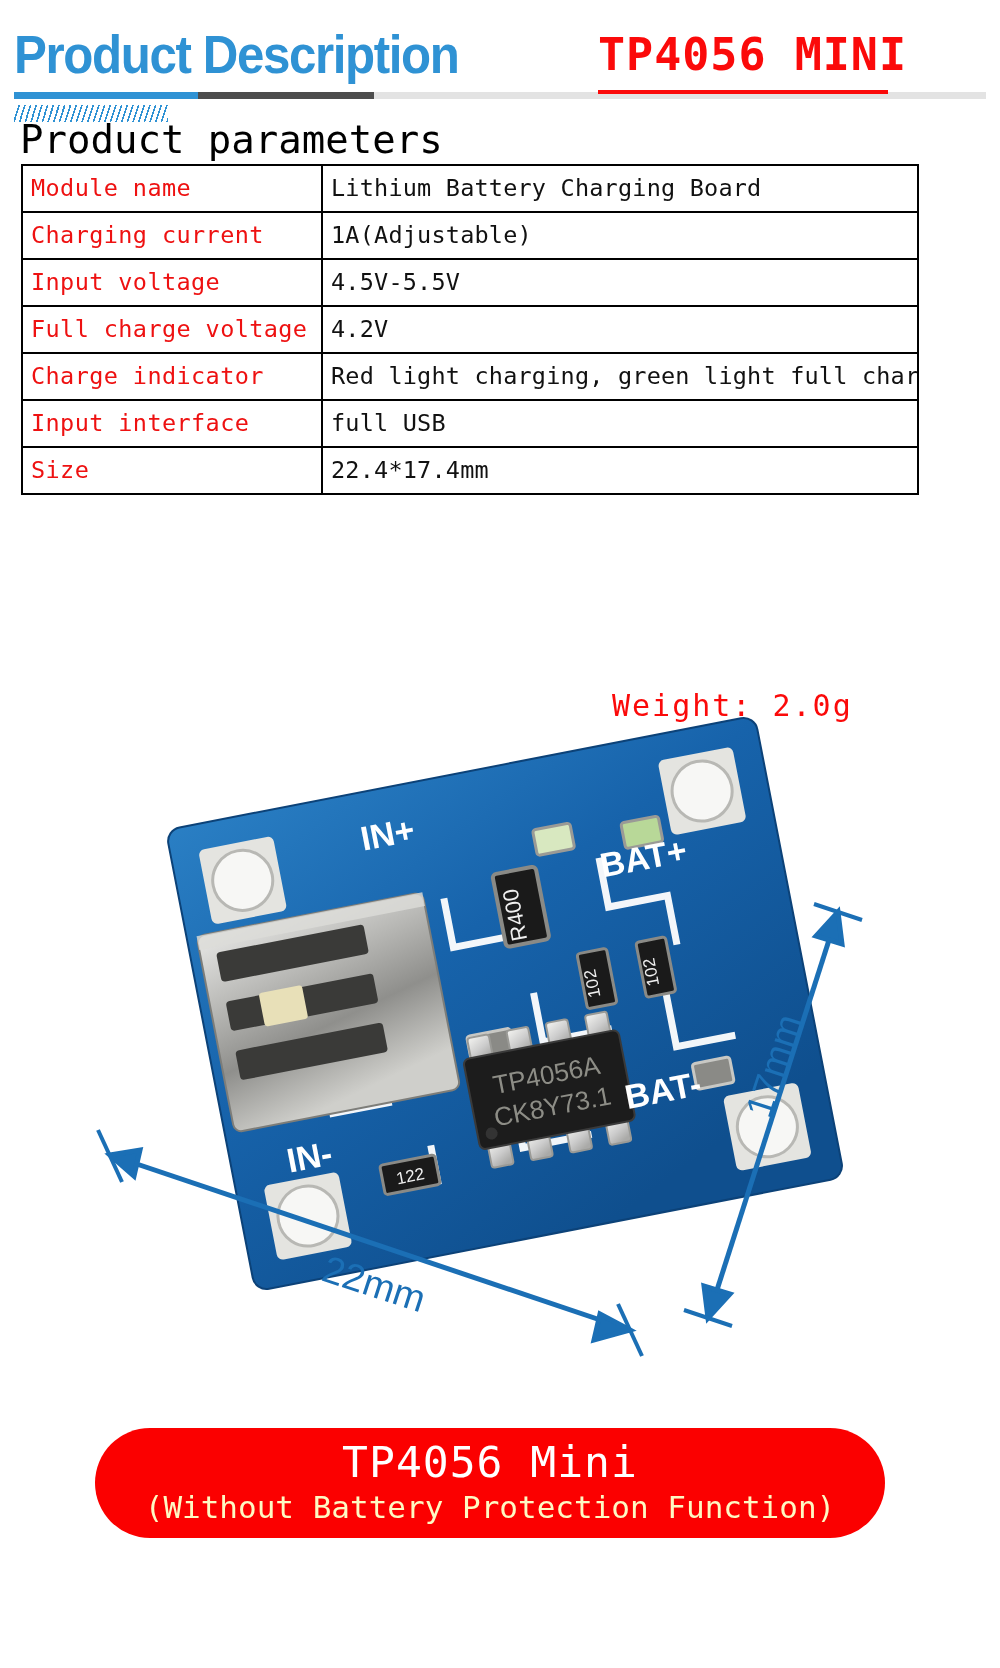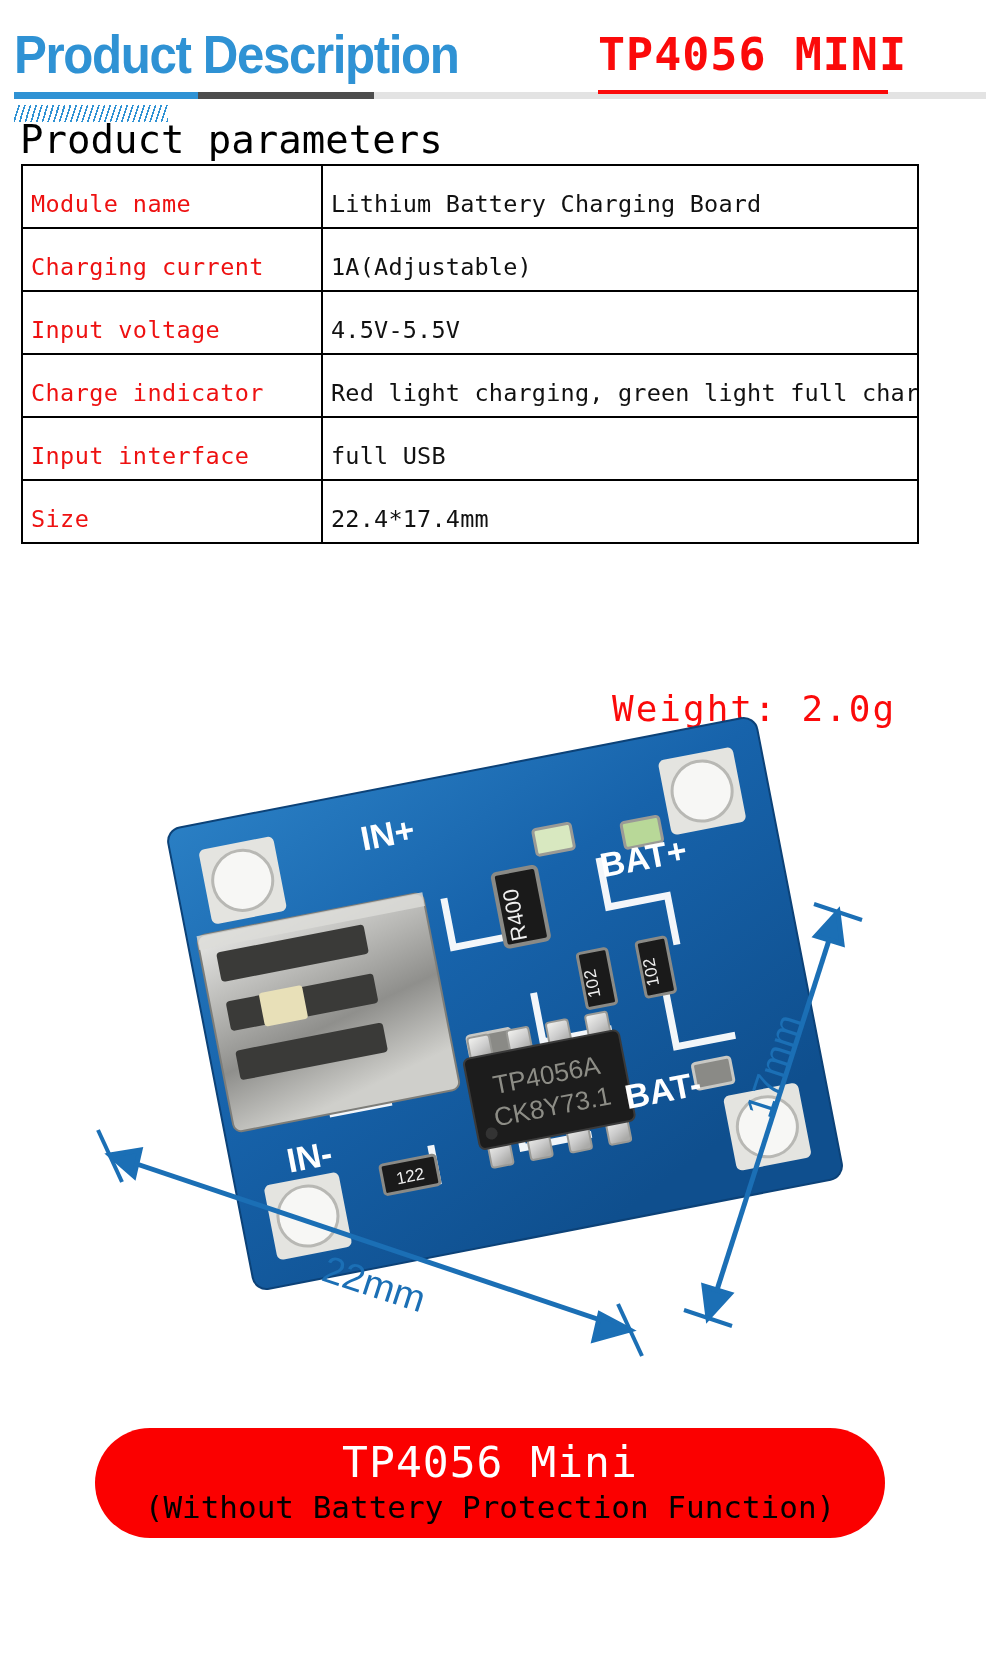--- a/index.html
+++ b/index.html
@@ -96,21 +96,21 @@
   .spec-table {
     position: absolute;
     left: 21px; top: 164px;
     width: 898px;
     border-collapse: collapse;
     table-layout: fixed;
   }
   .spec-table td {
     border: 2px solid #000000;
     height: 45px;
-    padding: 16px 0 0 8px;
+    padding: 0 0 0 8px;
     font-family: "DejaVu Sans Mono", monospace;
     font-size: 23.5px;
     vertical-align: middle;
     line-height: 1.1;
     white-space: nowrap;
     overflow: hidden;
   }
   .spec-table td.label {
     width: 290px;
     color: #ee1111;
@@ -119,21 +119,21 @@
   .spec-table td.value {
     color: #111111;
     letter-spacing: 0.2px;
   }
 
   
   .weight-note {
     position: absolute;
     left: 612px; top: 688px;
     font-family: "DejaVu Sans Mono", monospace;
-    font-size: 36px;
+    font-size: 30px;
     color: #fb0a0a;
     letter-spacing: 2px;
     white-space: nowrap;
   }
 
   
   .photo-area {
     position: absolute;
     left: 70px; top: 700px;
     width: 860px; height: 680px;
@@ -156,21 +156,21 @@
     font-family: "DejaVu Sans Mono", monospace;
     font-size: 43px;
     color: #ffffff;
     letter-spacing: 1px;
     line-height: 1.05;
     white-space: nowrap;
   }
   .banner-line2 {
     font-family: "DejaVu Sans Mono", monospace;
     font-size: 31px;
-    color: #000000;
+    color: #fef9c3;
     letter-spacing: 0px;
     line-height: 1.2;
     margin-top: 4px;
     white-space: nowrap;
   }
 </style>
 </head>
 <body>
 
 <div class="header">
@@ -191,20 +191,24 @@
       <td class="label">Module name</td>
       <td class="value">Lithium Battery Charging Board</td>
     </tr>
     <tr>
       <td class="label">Charging current</td>
       <td class="value">1A(Adjustable)</td>
     </tr>
     <tr>
       <td class="label">Input voltage</td>
       <td class="value">4.5V-5.5V</td>
+    </tr>
+    <tr>
+      <td class="label">Full charge voltage</td>
+      <td class="value">4.2V</td>
     </tr>
     <tr>
       <td class="label">Charge indicator</td>
       <td class="value">Red light charging, green light full charge</td>
     </tr>
     <tr>
       <td class="label">Input interface</td>
       <td class="value">full USB</td>
     </tr>
     <tr>

